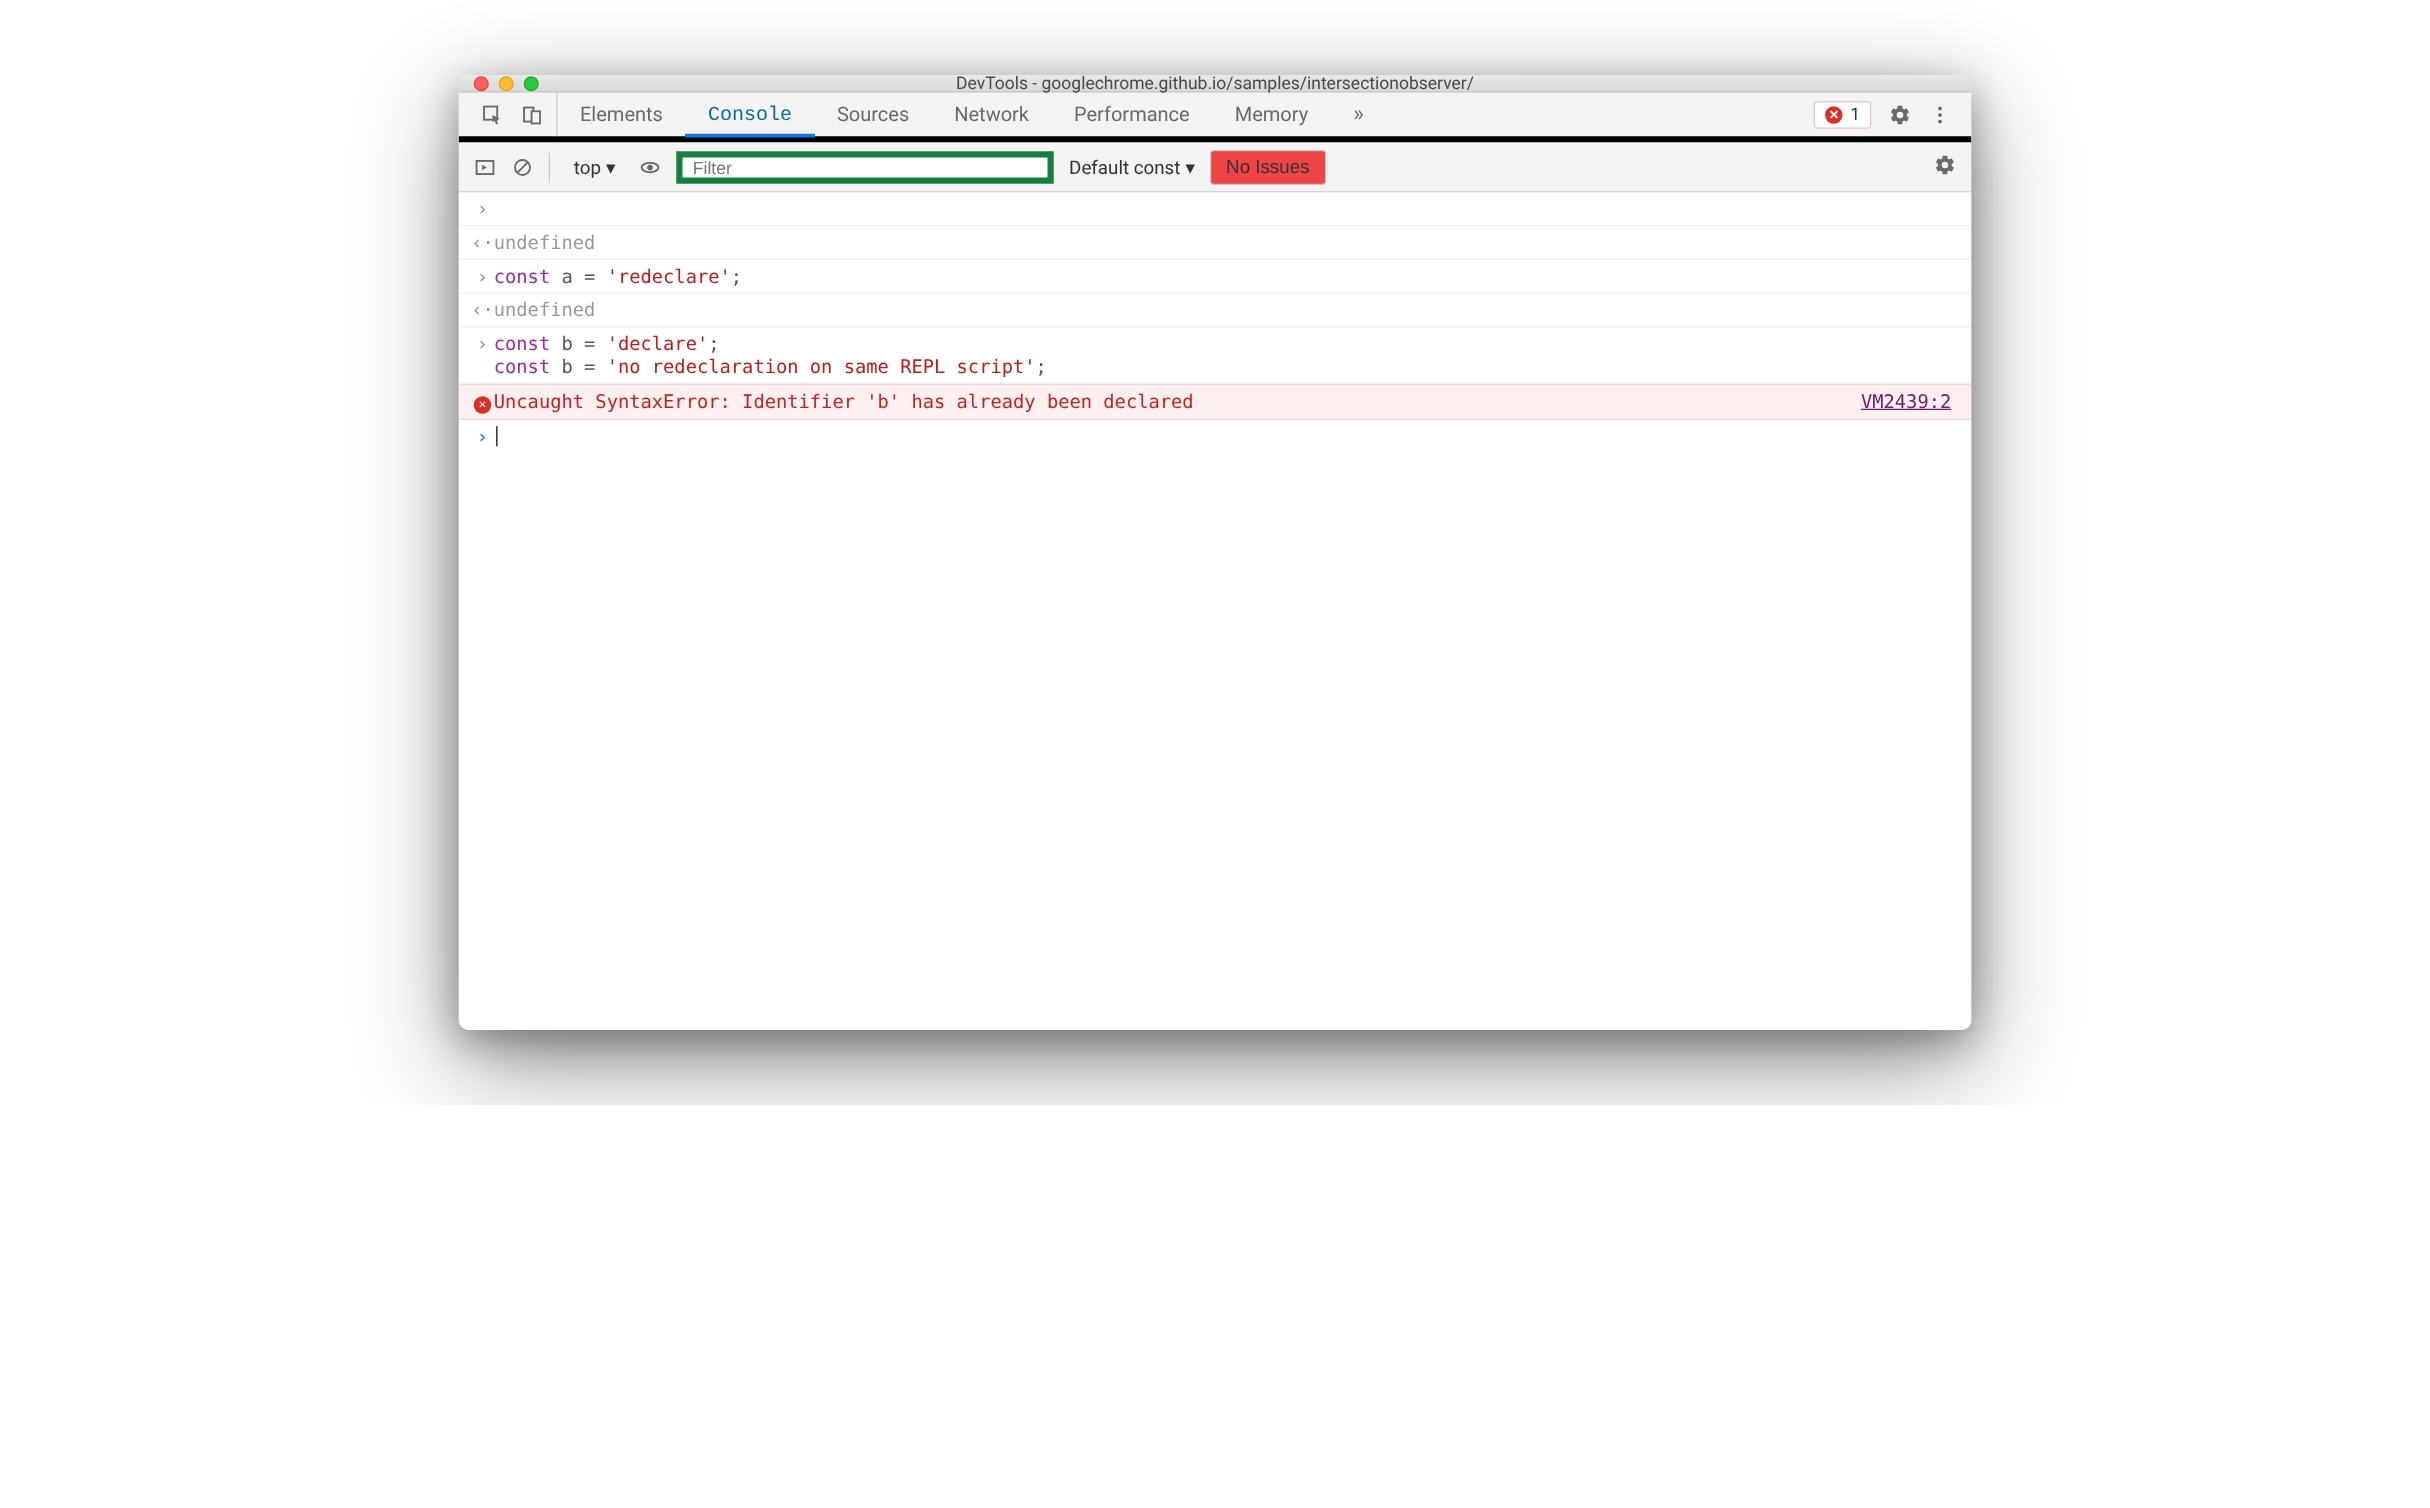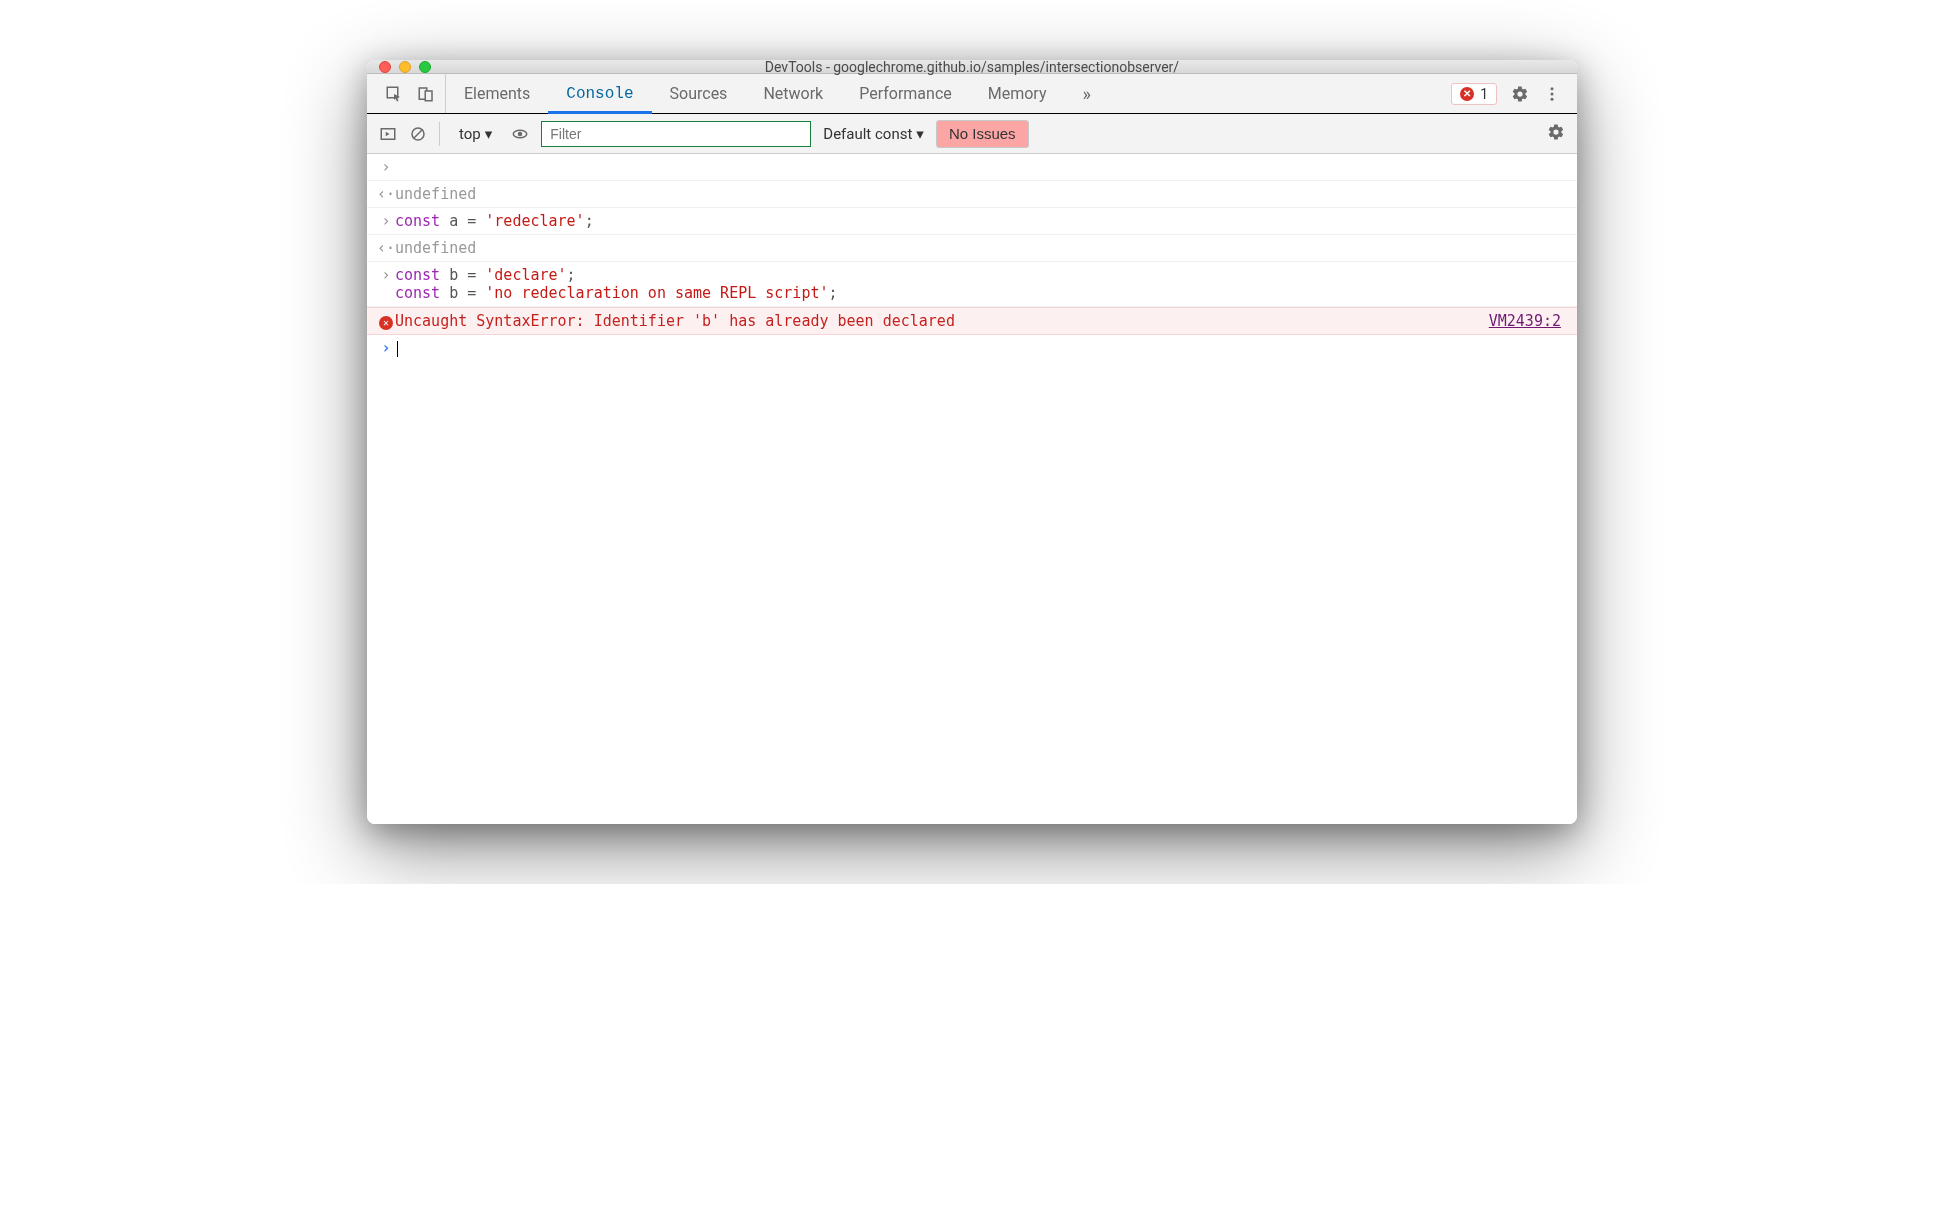--- a/index.html
+++ b/index.html
@@ -5,39 +5,39 @@
 * { margin:0; padding:0; box-sizing:border-box; }
 body { background:#fff; font-family:-apple-system,BlinkMacSystemFont,"Segoe UI",Roboto,sans-serif; display:flex; justify-content:center; align-items:flex-start; padding:60px; }
 .window { width:1210px; background:#fff; border-radius:8px; box-shadow:0 25px 80px rgba(0,0,0,.45),0 8px 30px rgba(0,0,0,.3); overflow:hidden; }
 .titlebar { height:14px; background:linear-gradient(#e8e8e8,#d8d8d8); display:flex; align-items:center; position:relative; border-bottom:1px solid #bcbcbc; }
 .traffic { display:flex; gap:8px; padding-left:12px; }
 .dot { width:12px; height:12px; border-radius:50%; }
 .dot.r { background:#ff5f57; border:.5px solid #e0443e; }
 .dot.y { background:#ffbd2e; border:.5px solid #dea123; }
 .dot.g { background:#28c940; border:.5px solid #1aab29; }
 .title { position:absolute; left:0; right:0; text-align:center; font-size:14px; color:#4a4a4a; pointer-events:none; }
-.tabs { height:40px; background:#f3f3f3; border-bottom:1px solid #000000; display:flex; align-items:center; padding:0 8px; }
+.tabs { height:40px; background:#f3f3f3; border-bottom:5px solid #000000; display:flex; align-items:center; padding:0 8px; }
 .tabs .left-icons { display:flex; align-items:center; gap:14px; padding:0 10px; border-right:1px solid #ccc; height:100%; }
 .tab-list { display:flex; height:100%; }
 .tab { padding:0 18px; display:flex; align-items:center; font-size:16px; color:#6a6a6a; cursor:pointer; position:relative; }
 .tab.active { color:#0369a1;font-family:Liberation Mono, monospace; }
 .tab.active::after { content:''; position:absolute; left:0; right:0; bottom:-1px; height:3px; background:#1a73e8; }
 .spacer { flex:1; }
 .tabs .right { display:flex; align-items:center; gap:14px; padding-right:8px; }
 .err-badge { display:flex; align-items:center; gap:6px; border:1px solid #eec2c2; background:#fff; border-radius:3px; padding:2px 8px; font-size:14px; color:#333; }
 .err-circle { width:14px; height:14px; border-radius:50%; background:#d93025; color:#fff; display:flex; align-items:center; justify-content:center; font-size:10px; font-weight:bold; }
 .chev { font-size:18px; color:#6a6a6a; }
 .gear { fill:#6a6a6a; }
 .vdots { fill:#6a6a6a; }
 .subbar { height:40px; background:#f3f3f3; border-bottom:1px solid #ccc; display:flex; align-items:center; gap:12px; padding:0 12px; }
 .sb-seg { display:flex; align-items:center; gap:12px; }
 .ctx-sel { font-size:15px; color:#333; display:flex; align-items:flex-end; gap:4px; padding:4px 6px; border:1px solid transparent; cursor:pointer; }
-.filter-in { height:26px; width:270px; border:1px solid #15803d; background:#fff; font-size:14px; padding:0 8px; color:#333; }
+.filter-in { height:26px; width:302px; border:5px solid #15803d; background:#fff; font-size:14px; padding:0 8px; color:#333; }
 .levels { font-size:15px; color:#333; display:flex; align-items:center; gap:4px; cursor:pointer; }
-.issues-btn { height:28px; padding:0 12px; background:#fca5a5; border:1px solid #c8c8c8; border-radius:3px; font-size:15px; color:#333; cursor:pointer; }
+.issues-btn { height:28px; padding:0 12px; background:#ef4444; border:1px solid #c8c8c8; border-radius:3px; font-size:15px; color:#333; cursor:pointer; }
 .sub-gear { margin-left:auto; }
 .console-body { background:#fff; font-family:Menlo,Monaco,Consolas,monospace; font-size:15px; min-height:670px; }
 .row { display:flex; padding:4px 10px; border-bottom:1px solid #f0f0f0; }
 .row.err { background:#fdf0f0; border-top:1px solid #f5d6d6; border-bottom:1px solid #f5d6d6; }
 .gutter { width:18px; flex:0 0 18px; text-align:center; color:#909090; user-select:none; }
 .gutter.in { color:#909090; }
 .gutter.blue { color:#367cf0; font-weight:bold; }
 .content { flex:1; white-space:pre; }
 .link { color:#701a75; text-decoration:underline; cursor:pointer; padding-right:6px; }
 .kw { color:#9c27b0; }

